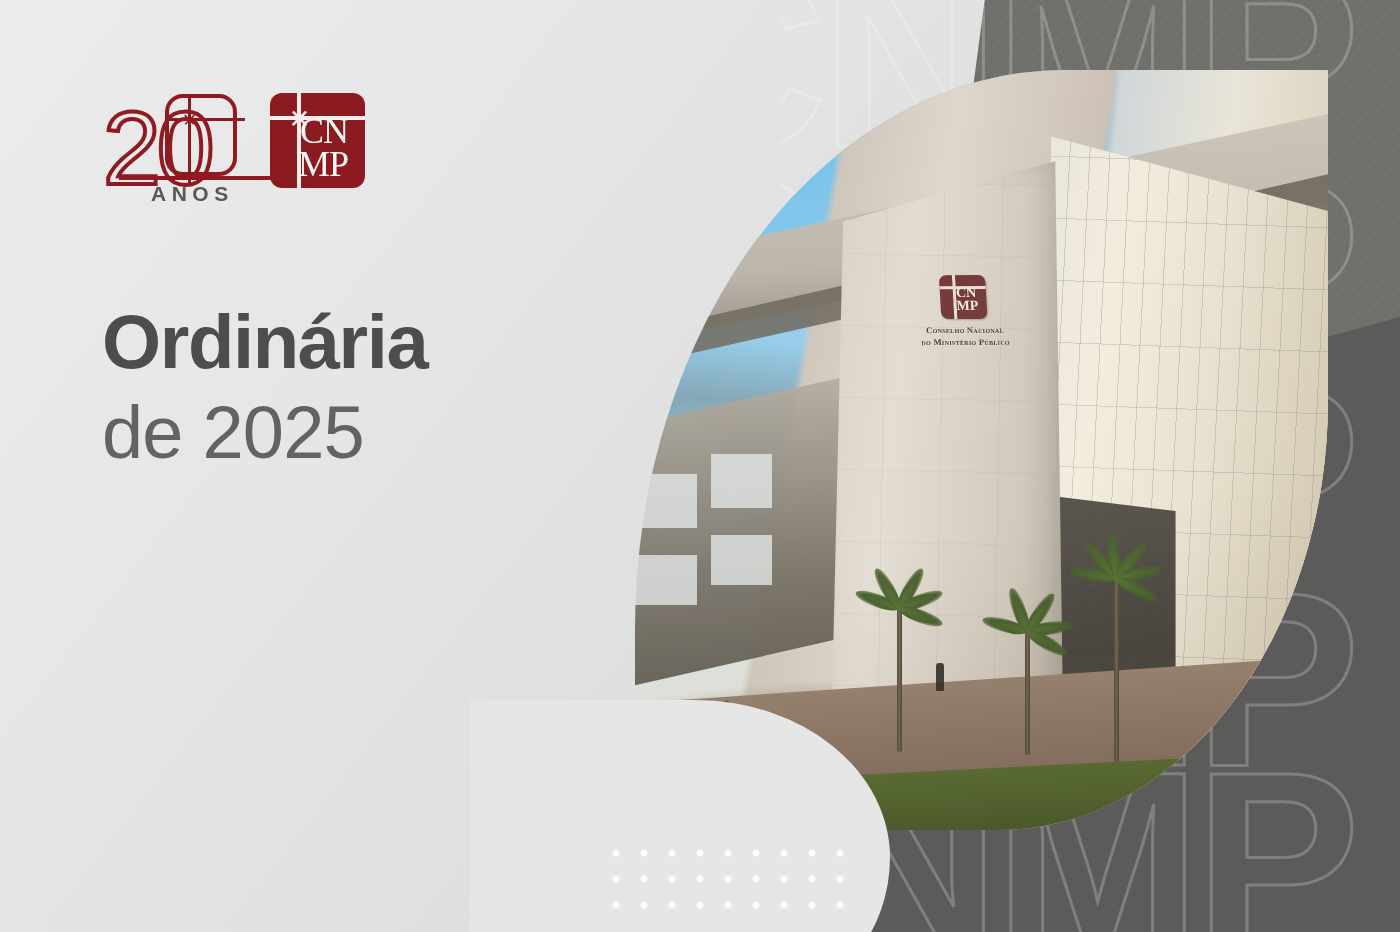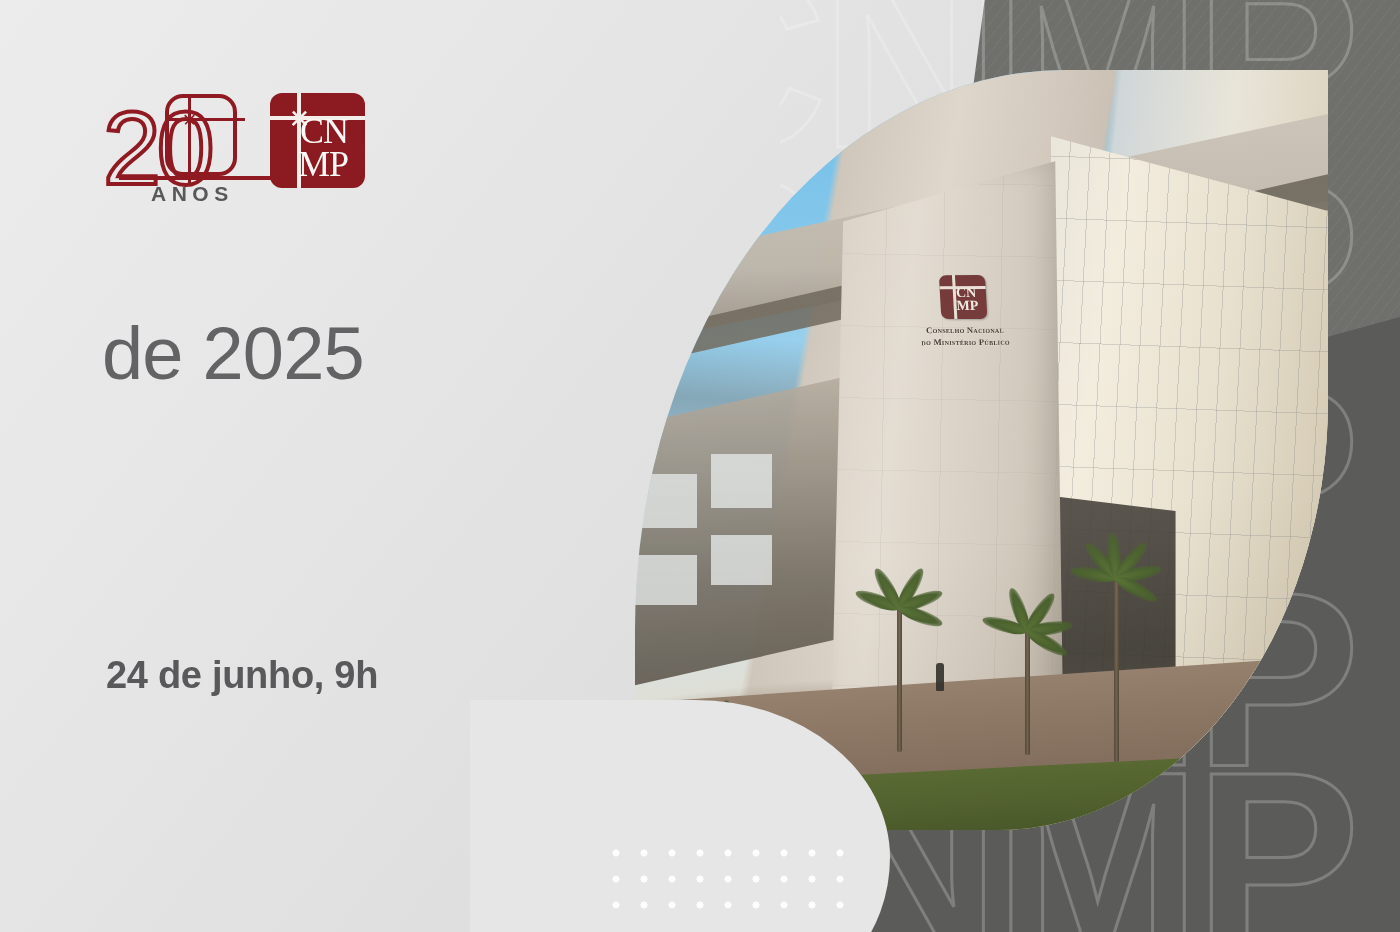--- a/index.html
+++ b/index.html
@@ -301,21 +301,21 @@
   }
 
   
   #headline { position:absolute; left:102px; top:306px; width:520px; }
   .hl-bold {
     font-size:76px; font-weight:700; line-height:0.94;
     color:#4d4d4f; letter-spacing:-1.4px; white-space:nowrap;
   }
   .hl-bold sup { font-size:0.52em; vertical-align:super; font-weight:700; }
   .hl-light {
-    margin-top:12px;
+    margin-top:20px;
     font-size:74px; font-weight:300; line-height:0.98;
     color:#636365; letter-spacing:-0.8px;
   }
   #date-line {
     position:absolute; left:106px; top:654px;
     font-size:38px; font-weight:700; color:#59595b; letter-spacing:-0.3px;
     white-space:nowrap;
   }
 </style>
 </head>
@@ -436,18 +436,18 @@
         <div class="cs"></div>
         <div class="ct">
           <span>CN</span>
           <span class="l2">MP</span>
         </div>
       </div>
     </div>
   </div>
 
   <div id="headline">
+    <div class="hl-bold">Ordinária</div>
     <div class="hl-light">de 2025</div>
   </div>
 
-  <div id="date-line">24 de junho, 9h</div>
 
 </div>
 
 </body></html>

